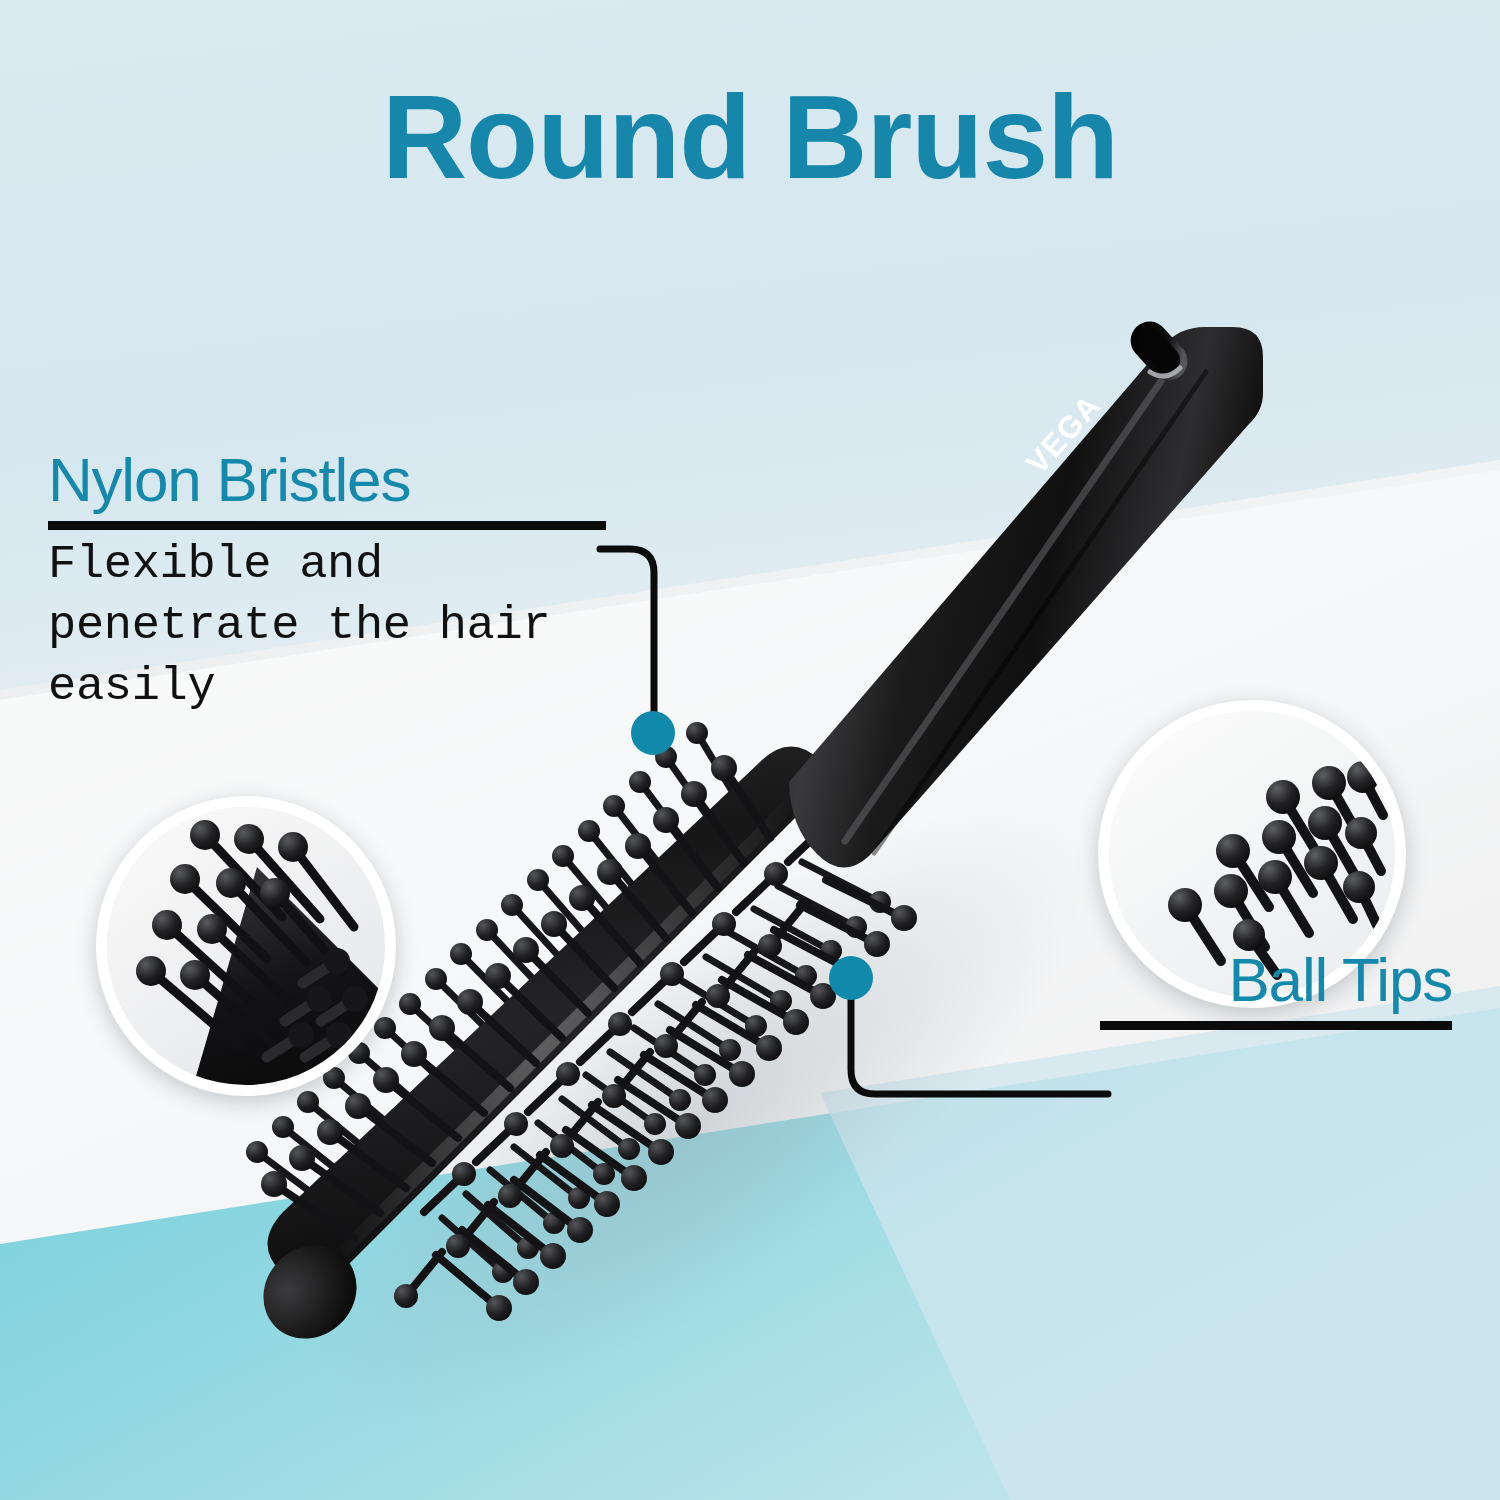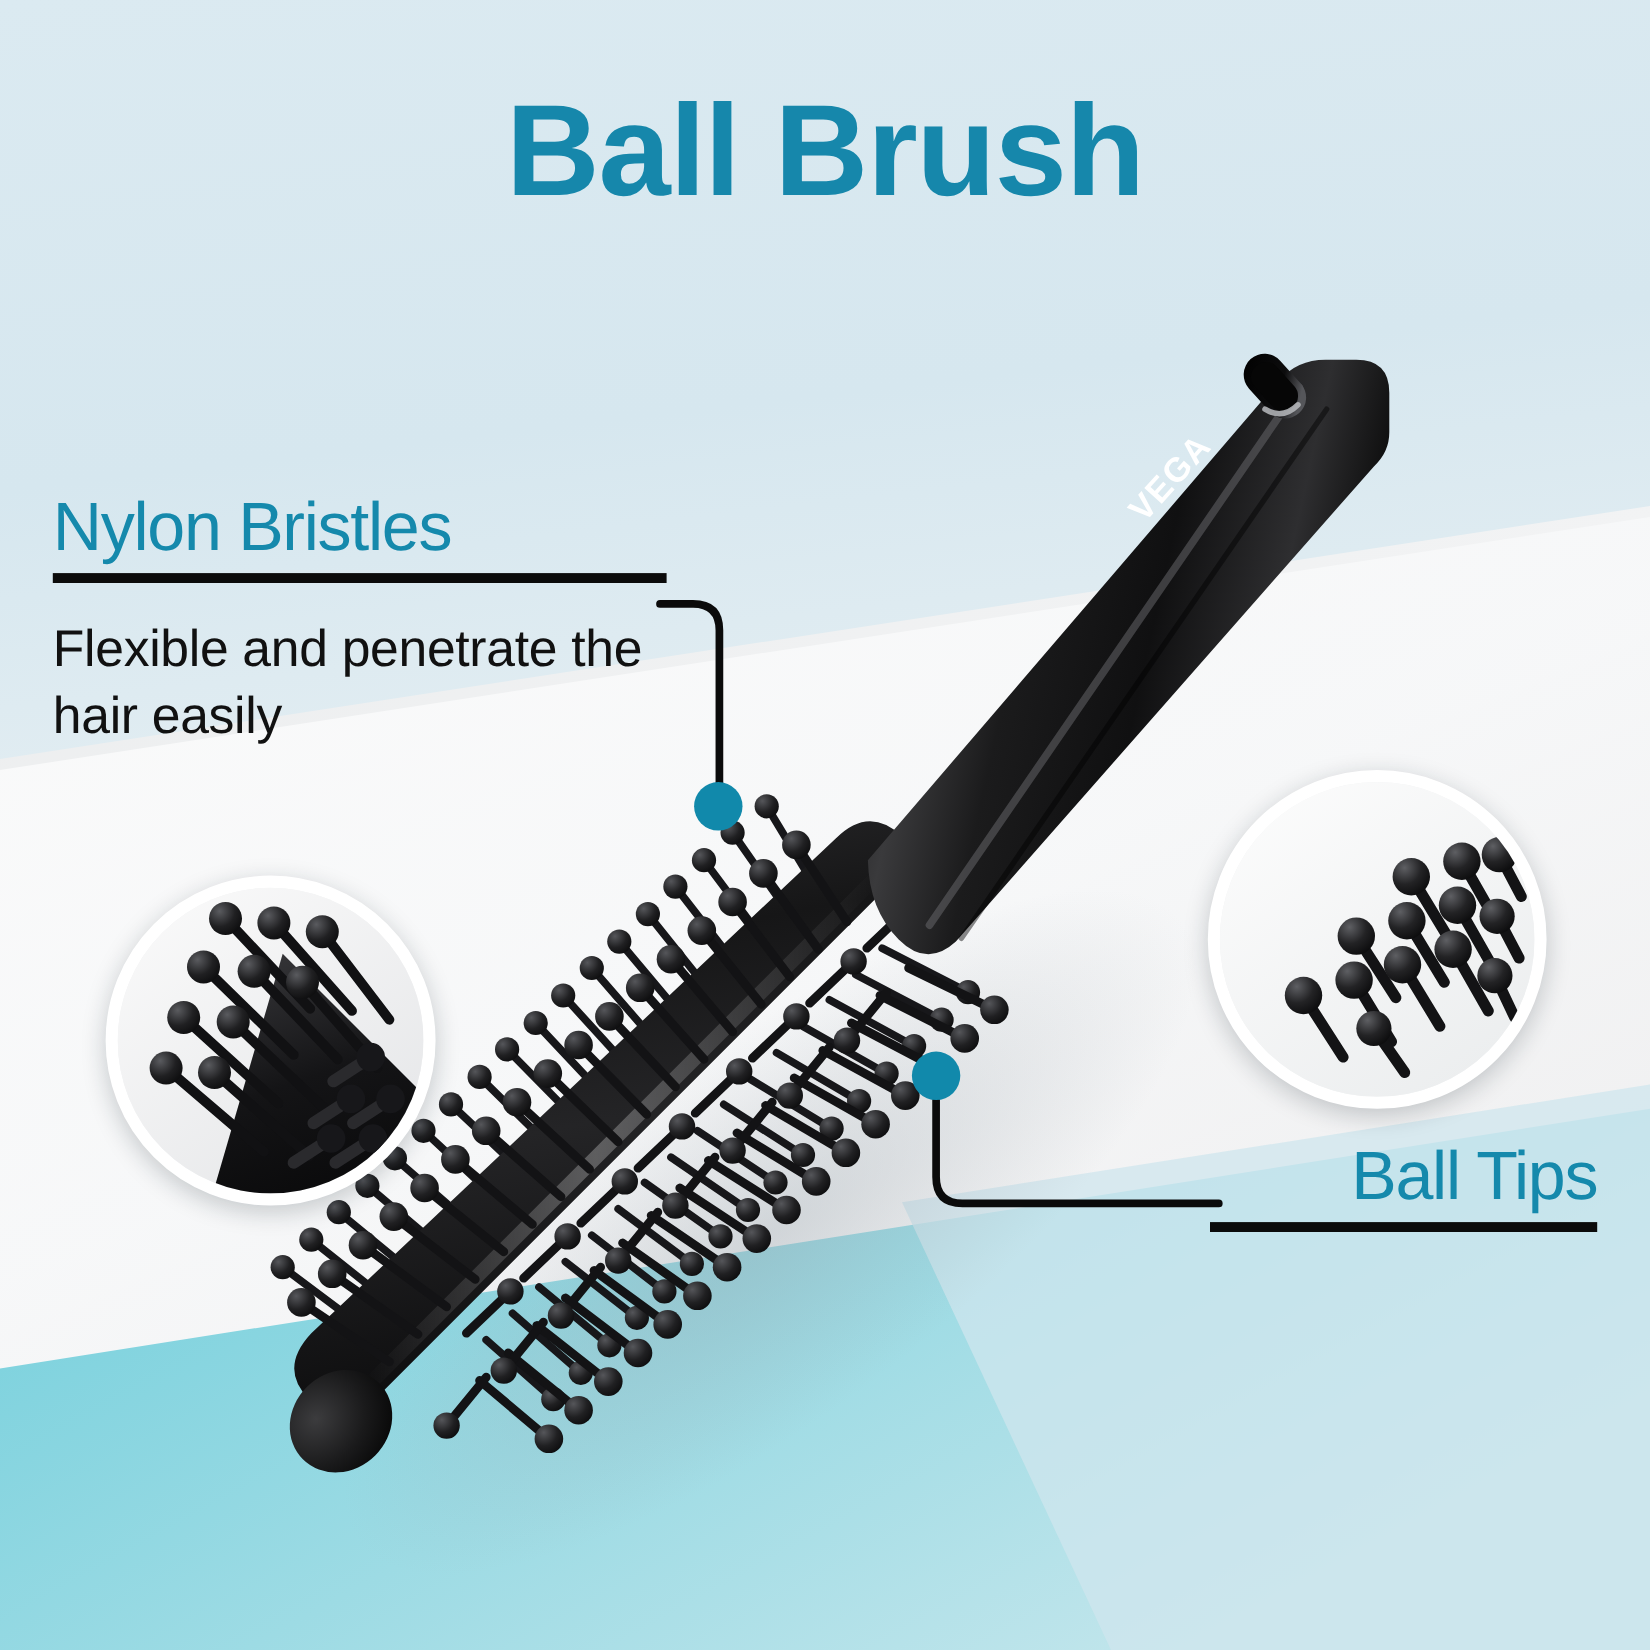--- a/index.html
+++ b/index.html
@@ -43,30 +43,31 @@
   .callout .rule{
     background:#0b0b0b;
     height:9px;
     margin-top:10px;
   }
   .callout .body{
     color:#111;
     font-size:47px;
     line-height:1.30;
     font-weight:400;
-    margin-top:28px;
+    margin-top:4px;
     letter-spacing:-0.3px;
+    font-family:Liberation Mono, monospace;
   }
 
   #callout-left{left:48px;top:448px;width:560px;}
   #callout-left .rule{width:558px;}
   #callout-left .head{text-align:left;}
   #callout-left .body{text-align:left;}
 
-  #callout-right{left:1100px;top:1038px;width:352px;}
+  #callout-right{left:1100px;top:948px;width:352px;}
   #callout-right .rule{width:352px;}
   #callout-right .head{text-align:right;}
   #callout-right .body{text-align:right;}
 
   
   .overlay{position:absolute;inset:0;pointer-events:none;}
 
   
   .zoom-circle{
     position:absolute;border-radius:50%;
@@ -123,21 +124,21 @@
 
     <path d="M0,700 L1500,470 L1500,1012 L0,1244 Z" fill="url(#gWhiteBand)" opacity="0.85"></path>
 
     <path d="M0,1244 L1500,1008 L1500,1500 L0,1500 Z" fill="url(#gCyan)"></path>
 
     <path d="M820,1093 L1500,986 L1500,1500 L1010,1500 Z" fill="#cfe6ed" opacity="0.75"></path>
 
     <ellipse cx="700" cy="1120" rx="470" ry="165" fill="url(#gSoftShadow)" transform="rotate(-37 700 1120)"></ellipse>
   </svg>
 
-  <div class="title">Ball Brush</div>
+  <div class="title">Round Brush</div>
 
   <div id="brush-wrap">
     <svg viewBox="0 0 1500 1500" width="1500" height="1500">
       <defs>
         <linearGradient id="handleG" x1="0" y1="0" x2="1" y2="0.25">
           <stop offset="0%" stop-color="#0d0d0d"></stop>
           <stop offset="22%" stop-color="#3a3a3c"></stop>
           <stop offset="38%" stop-color="#1b1b1c"></stop>
           <stop offset="62%" stop-color="#101011"></stop>
           <stop offset="84%" stop-color="#2e2e30"></stop>

